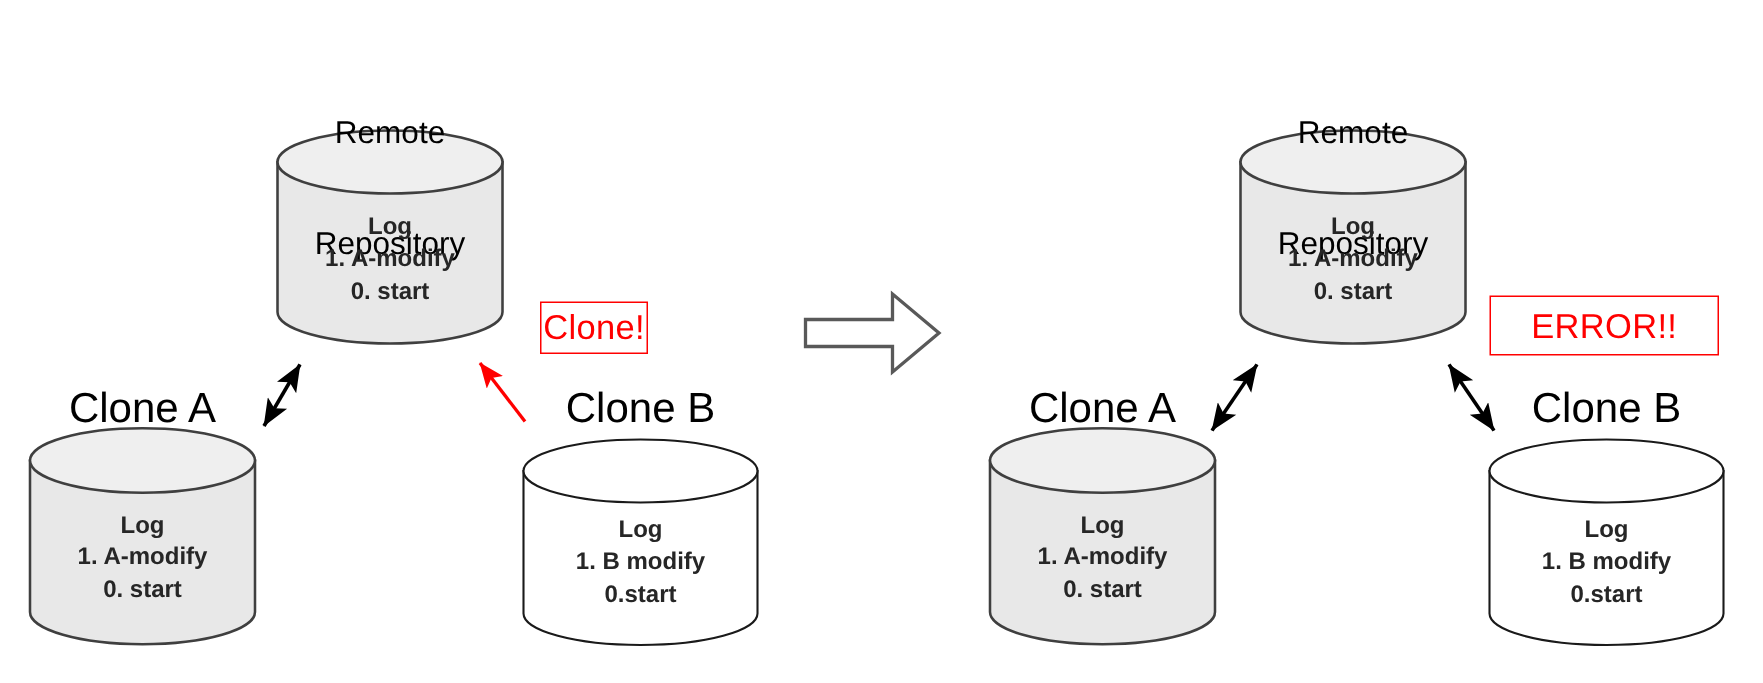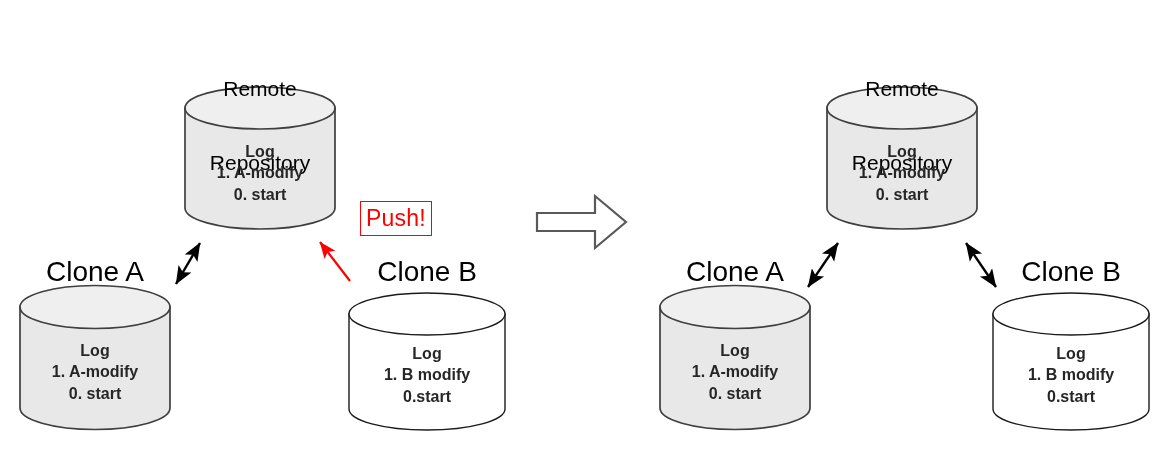--- a/index.html
+++ b/index.html
@@ -140,21 +140,21 @@
   </div>
 
   <div class="cyl-label title-1line" style="left:332px; top:255px; width:190px;">Clone B</div>
 
   <div class="log-text" style="left:327px; top:343px; width:200px;">
     <div>Log</div>
     <div>1. B modify</div>
     <div>0.start</div>
   </div>
 
-  <div class="callout" style="left:360px; top:201px; width:72px; height:35px;">Push!</div>
+  <div class="callout" style="left:360px; top:201px; width:72px; height:35px;">Clone!</div>
 
   <div class="cyl-label title-2line" style="left:802px; top:27px; width:200px;">
     <div>Remote</div>
     <div>Repository</div>
   </div>
 
   <div class="log-text" style="left:802px; top:141px; width:200px;">
     <div>Log</div>
     <div>1. A-modify</div>
     <div>0. start</div>
@@ -169,14 +169,15 @@
   </div>
 
   <div class="cyl-label title-1line" style="left:976px; top:255px; width:190px;">Clone B</div>
 
   <div class="log-text" style="left:971px; top:343px; width:200px;">
     <div>Log</div>
     <div>1. B modify</div>
     <div>0.start</div>
   </div>
 
+  <div class="callout" style="left:993px; top:197px; width:153px; height:40px;">ERROR!!</div>
 
 </div>
 
 </body></html>

